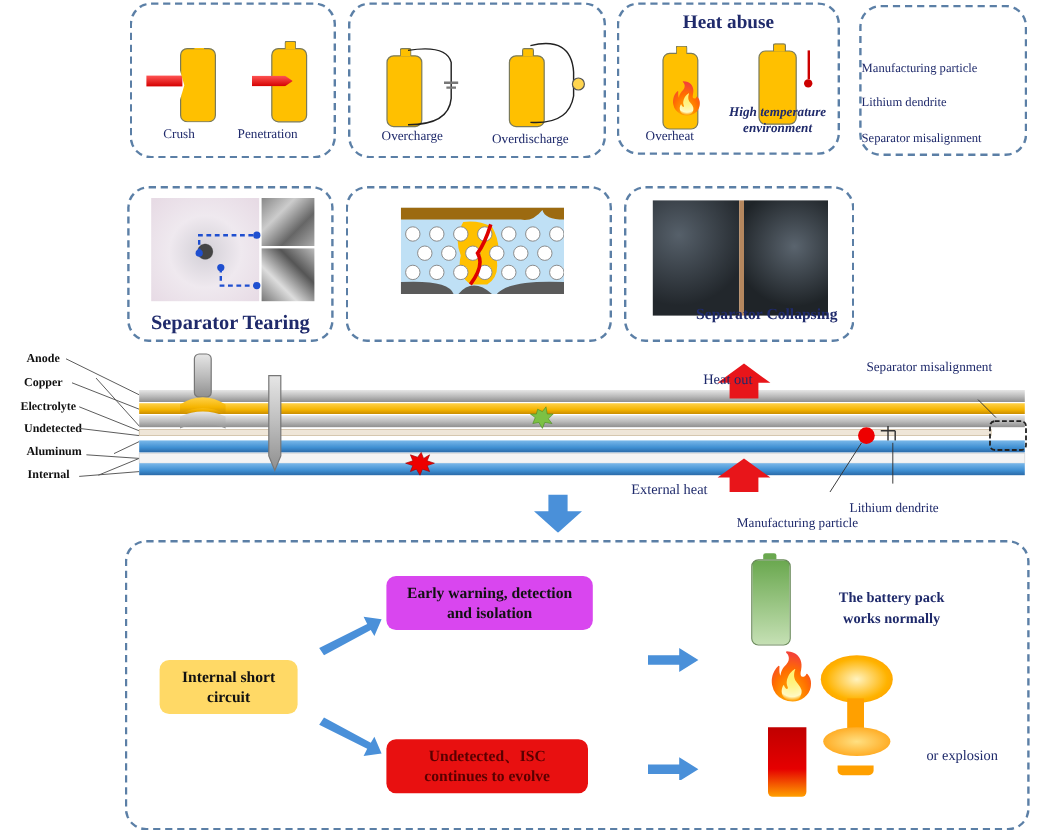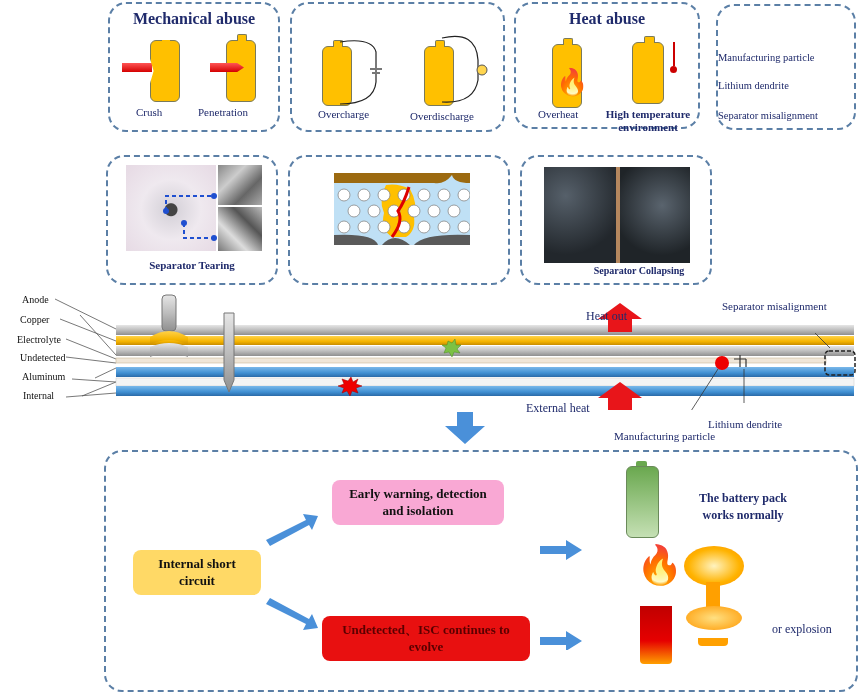--- a/index.html
+++ b/index.html
@@ -4,28 +4,27 @@
 <style>
   html,body{margin:0;padding:0;background:#fff;}
   body{width:865px;height:694px;position:relative;overflow:hidden;font-family:"Liberation Serif",serif;}
   .box{position:absolute;border:2px dashed #5b7fa6;border-radius:18px;box-sizing:border-box;}
   .ttl{position:absolute;left:0;right:0;text-align:center;color:#1f2a6b;font-weight:bold;font-size:16px;}
   .lbl{position:absolute;color:#1f2a6b;font-weight:normal;font-size:11px;white-space:nowrap;}
   .lbl2{position:absolute;color:#1f2a6b;font-weight:bold;font-size:11px;text-align:center;}
   .abs{position:absolute;}
   .bat{position:absolute;background:#ffc000;border:1.5px solid #7a7a5a;border-radius:6px;}
   .bat:before{content:"";position:absolute;top:-7px;left:35%;width:30%;height:6px;background:#ffc000;border:1.5px solid #7a7a5a;border-bottom:none;border-radius:2px 2px 0 0;}
-  .layer-lbl{position:absolute;font-size:10px;font-weight:normal;color:#111;}
+  .layer-lbl{position:absolute;font-size:10px;font-weight:bold;color:#111;}
   .flowbox{position:absolute;border-radius:8px;display:flex;align-items:center;justify-content:center;text-align:center;font-weight:bold;font-size:13px;line-height:1.3;}
 </style>
 </head>
 <body>
 
 <div class="box" style="left:108px;top:2px;width:172px;height:130px;">
-  <div class="ttl" style="top:6px;">Mechanical abuse</div>
 
   <div class="abs" style="left:12px;top:59px;width:30px;height:9px;background:linear-gradient(#ff5555,#d40000);"></div>
   <div class="bat" style="left:40px;top:36px;width:28px;height:60px;border-radius:6px 6px 6px 6px;clip-path:polygon(0 0,100% 0,100% 100%,0 100%,0 70%,12% 50%,0 30%);"></div>
   <div class="lbl" style="left:26px;top:102px;">Crush</div>
 
   <div class="bat" style="left:116px;top:36px;width:28px;height:60px;"></div>
   <div class="abs" style="left:100px;top:59px;width:34px;height:9px;background:linear-gradient(#ff5555,#d40000);clip-path:polygon(0 0,80% 0,100% 50%,80% 100%,0 100%);"></div>
   <div class="lbl" style="left:88px;top:102px;">Penetration</div>
 </div>
 
@@ -46,42 +45,42 @@
 </div>
 
 <div class="box" style="left:514px;top:2px;width:186px;height:127px;">
   <div class="ttl" style="top:6px;">Heat abuse</div>
   <div class="bat" style="left:36px;top:40px;width:28px;height:62px;"></div>
   <div class="abs" style="left:40px;top:66px;font-size:26px;line-height:1;">🔥</div>
   <div class="lbl" style="left:22px;top:104px;">Overheat</div>
   <div class="bat" style="left:116px;top:38px;width:30px;height:60px;"></div>
   <div class="abs" style="left:157px;top:38px;width:2px;height:24px;background:#c00;"></div>
   <div class="abs" style="left:154px;top:62px;width:7px;height:7px;border-radius:50%;background:#c00;"></div>
-  <div class="lbl2" style="left:80px;top:104px;width:104px;line-height:1.15;">High temperature environment</div>
+  <div class="lbl2" style="left:80px;top:84px;width:104px;line-height:1.15;font-style:italic;">High temperature environment</div>
 </div>
 
 <div class="box" style="left:716px;top:4px;width:140px;height:126px;">
   <div class="lbl" style="left:0;right:0;top:46px;font-size:10.5px;">Manufacturing particle</div>
   <div class="lbl" style="left:0;right:0;top:74px;font-size:10.5px;">Lithium dendrite</div>
   <div class="lbl" style="left:0;right:0;top:104px;font-size:10.5px;">Separator misalignment</div>
 </div>
 
 <div class="box" style="left:106px;top:155px;width:172px;height:130px;">
   <div class="abs" style="left:18px;top:8px;width:90px;height:86px;background:radial-gradient(circle at 50% 52%,#444 0 6px,#d9d5dc 7px,#efe9ef 30px,#e7dbe5 60px);"></div>
   <div class="abs" style="left:110px;top:8px;width:44px;height:40px;background:linear-gradient(135deg,#888,#ccc,#666,#aaa);"></div>
   <div class="abs" style="left:110px;top:50px;width:44px;height:44px;background:linear-gradient(45deg,#777,#ddd,#555,#bbb);"></div>
   <svg class="abs" style="left:18px;top:8px;" width="100" height="90">
       <polyline points="40,46 40,31 88,31" fill="none" stroke="#1f4fd0" stroke-width="2" stroke-dasharray="4,3"></polyline>
       <polyline points="58,58 58,73 88,73" fill="none" stroke="#1f4fd0" stroke-width="2" stroke-dasharray="4,3"></polyline>
       <circle cx="40" cy="46" r="3" fill="#1f4fd0"></circle>
       <circle cx="88" cy="31" r="3" fill="#1f4fd0"></circle>
       <circle cx="58" cy="58" r="3" fill="#1f4fd0"></circle>
       <circle cx="88" cy="73" r="3" fill="#1f4fd0"></circle>
     </svg>
-  <div class="ttl" style="top:102px;font-size:11px;">Separator Tearing</div>
+  <div class="ttl" style="top:102px;font-size:17px;">Separator Tearing</div>
 </div>
 
 <div class="box" style="left:288px;top:155px;width:222px;height:130px;">
   <svg class="abs" style="left:44px;top:16px;" width="136" height="72">
     <rect x="0" y="0" width="136" height="72" fill="#bfe0f5"></rect>
     <path d="M0 0 H136 V10 Q120 10 118 2 Q110 12 100 10 H0 Z" fill="#9c6a10"></path>
     <path d="M52 12 Q64 10 76 16 Q84 30 80 44 Q82 58 72 64 L58 64 Q46 56 50 40 Q44 26 52 12Z" fill="#ffc000"></path>
     <g fill="#fff" stroke="#888" stroke-width="0.8">
       <circle cx="10" cy="22" r="6"></circle>
         <circle cx="30" cy="22" r="6"></circle>
@@ -106,21 +105,21 @@
     </g>
     <path d="M0 62 Q40 60 44 72 H0 Z M48 72 Q60 58 76 72 Z M80 72 Q90 60 136 62 V72 Z" fill="#5a5a5a"></path>
     <path d="M75 14 Q70 30 64 38 Q70 48 58 64" fill="none" stroke="#d00" stroke-width="3"></path>
   </svg>
 </div>
 
 <div class="box" style="left:520px;top:155px;width:192px;height:130px;">
   <div class="abs" style="left:22px;top:10px;width:72px;height:96px;background:radial-gradient(circle at 30% 30%,#56606a,#22272c 70%);"></div>
   <div class="abs" style="left:98px;top:10px;width:70px;height:96px;background:radial-gradient(circle at 60% 40%,#5a646e,#1f2428 70%);"></div>
   <div class="abs" style="left:94px;top:10px;width:4px;height:96px;background:#b5875e;"></div>
-  <div class="ttl" style="top:108px;font-size:10px;margin-left:46px;">Separator Collapsing</div>
+  <div class="ttl" style="top:97px;font-size:13px;margin-left:46px;">Separator Collapsing</div>
 </div>
 
 <div class="layer-lbl" style="left:22px;top:294px;">Anode</div>
 <div class="layer-lbl" style="left:20px;top:314px;">Copper</div>
 <div class="layer-lbl" style="left:17px;top:334px;">Electrolyte</div>
 <div class="layer-lbl" style="left:20px;top:352px;">Undetected</div>
 <div class="layer-lbl" style="left:22px;top:371px;">Aluminum</div>
 <div class="layer-lbl" style="left:23px;top:390px;">Internal</div>
 
 <svg class="abs" style="left:0;top:285px;" width="865" height="125">
@@ -189,23 +188,23 @@
 <div class="lbl" style="left:722px;top:300px;font-size:11px;">Separator misalignment</div>
 <div class="lbl" style="left:708px;top:418px;font-size:11px;">Lithium dendrite</div>
 <div class="lbl" style="left:614px;top:430px;font-size:11px;">Manufacturing particle</div>
 
 <svg class="abs" style="left:443px;top:412px;" width="44" height="32">
     <path d="M14 0 H30 V14 H42 L22 32 L2 14 H14Z" fill="#4a90d9"></path>
   </svg>
 
 <div class="box" style="left:104px;top:450px;width:754px;height:242px;border-radius:18px;"></div>
 
-<div class="flowbox" style="left:133px;top:550px;width:128px;height:45px;background:#ffd966;color:#111;padding:0 10px;box-sizing:border-box;">Internal short circuit</div>
-<div class="flowbox" style="left:322px;top:480px;width:172px;height:45px;background:#f9a8d4;color:#111;padding:0 8px;box-sizing:border-box;margin-left:10px;">Early warning, detection and isolation</div>
-<div class="flowbox" style="left:322px;top:616px;width:208px;height:45px;background:#e81010;color:#5a0000;padding:0 12px;box-sizing:border-box;">Undetected、ISC continues to evolve</div>
+<div class="flowbox" style="left:133px;top:550px;width:115px;height:45px;background:#ffd966;color:#111;padding:0 10px;box-sizing:border-box;">Internal short circuit</div>
+<div class="flowbox" style="left:322px;top:480px;width:172px;height:45px;background:#d946ef;color:#111;padding:0 8px;box-sizing:border-box;">Early warning, detection and isolation</div>
+<div class="flowbox" style="left:322px;top:616px;width:168px;height:45px;background:#e81010;color:#5a0000;padding:0 12px;box-sizing:border-box;">Undetected、ISC continues to evolve</div>
 
 <svg class="abs" style="left:260px;top:500px;" width="330" height="150">
   <path d="M6 40 L46 20 L43 14 L58 16 L52 30 L49 25 L10 46Z" fill="#4a90d9"></path>
   <path d="M6 104 L46 124 L43 130 L58 128 L52 114 L49 119 L10 98Z" fill="#4a90d9"></path>
   <path d="M280 46 H306 V40 L322 50 L306 60 V54 H280Z" fill="#4a90d9"></path>
   <path d="M280 137 H306 V131 L322 141 L306 151 V145 H280Z" fill="#4a90d9"></path>
 </svg>
 
 <div class="abs" style="left:626px;top:466px;width:31px;height:70px;border-radius:6px;background:linear-gradient(#6aa84f,#c5e0b4);border:1px solid #6a8a5a;"></div>
 <div class="abs" style="left:636px;top:461px;width:11px;height:5px;background:#6aa84f;border-radius:2px 2px 0 0;"></div>

